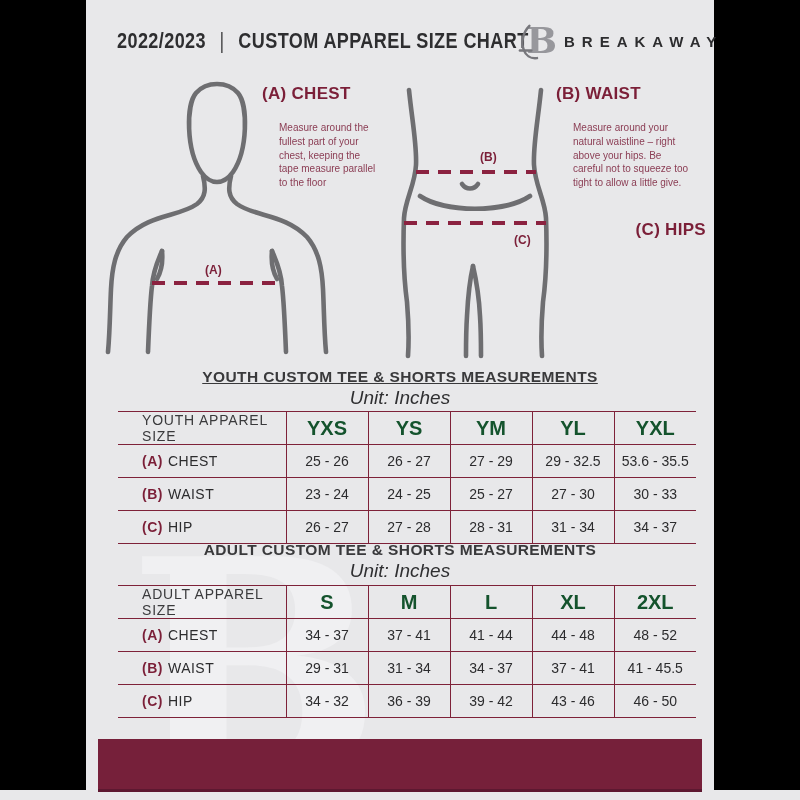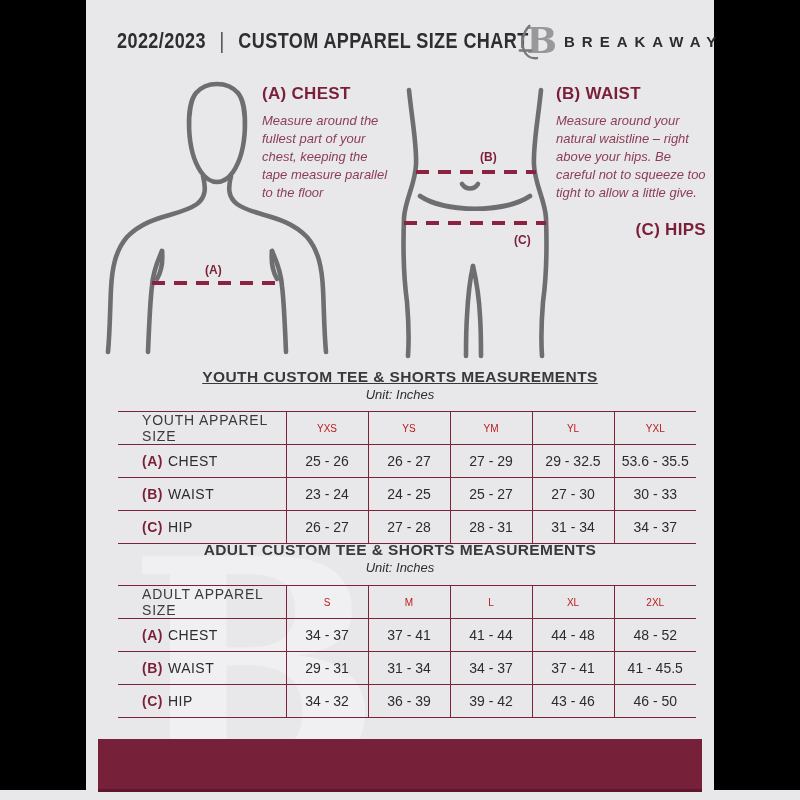--- a/index.html
+++ b/index.html
@@ -18,35 +18,35 @@
              font-weight:bold;font-size:22px;color:#2e2e30;letter-spacing:.5px;
              transform:scaleX(.82);transform-origin:left center;}
   .hdr-title .pipe{font-weight:normal;color:#4a4a4c;padding:0 10px;}
   .brand{position:absolute;left:518px;top:20px;display:flex;align-items:center;gap:8px;z-index:2;}
   .brand-name{font-weight:bold;font-size:15px;letter-spacing:7px;color:#2d2d2f;}
 
   
   .fig{position:absolute;z-index:1;}
   .guide-block{position:absolute;width:150px;z-index:2;}
   .guide-block h3{margin:0 0 8px 0;font-size:17px;font-weight:bold;color:#7b1f38;letter-spacing:.3px;}
-  .guide-block p{margin:0;font-size:13px;line-height:1.38;font-style:italic;color:#8b3d54;}
+  .guide-block p{margin:17px;font-size:10px;line-height:1.38;color:#8b3d54;}
   .pre{white-space:pre-line;}
 
   
   .tbl-title{position:absolute;left:86px;width:628px;text-align:center;z-index:2;
              font-weight:bold;font-size:15.5px;color:#39393b;letter-spacing:.4px;}
   .tbl-unit{position:absolute;left:86px;width:628px;text-align:center;z-index:2;
-            font-style:italic;font-size:13px;color:#2f2f31;}
+            font-style:italic;font-size:19px;color:#2f2f31;}
   table.size{position:absolute;left:118px;width:578px;border-collapse:collapse;
              table-layout:fixed;z-index:2;font-size:14px;color:#2c2c2e;}
   table.size tr{border-top:1.5px solid #7e2239;}
   table.size tr:last-child{border-bottom:1.5px solid #7e2239;margin-top:32px;}
   table.size td{border-left:1.5px solid #7e2239;text-align:center;height:32px;padding:0;}
   table.size td:first-child{border-left:none;text-align:left;padding-left:24px;letter-spacing:.5px;}
-  table.size tr.hd td{height:30px;font-weight:normal;font-size:10px;color:#b91c1c;}
+  table.size tr.hd td{height:30px;font-weight:bold;font-size:20px;color:#14532d;}
   table.size tr.hd td:first-child{font-weight:normal;font-size:14px;color:#3a3a3c;letter-spacing:.8px;}
   .rowkey{color:#7b1f38;font-weight:bold;margin-right:5px;}
 
   
   .banner{position:absolute;left:98px;top:739px;width:604px;height:50px;background:#76203a;
           border-bottom:3px solid #5d1830;z-index:2;}
 </style>
 </head>
 <body>
 

